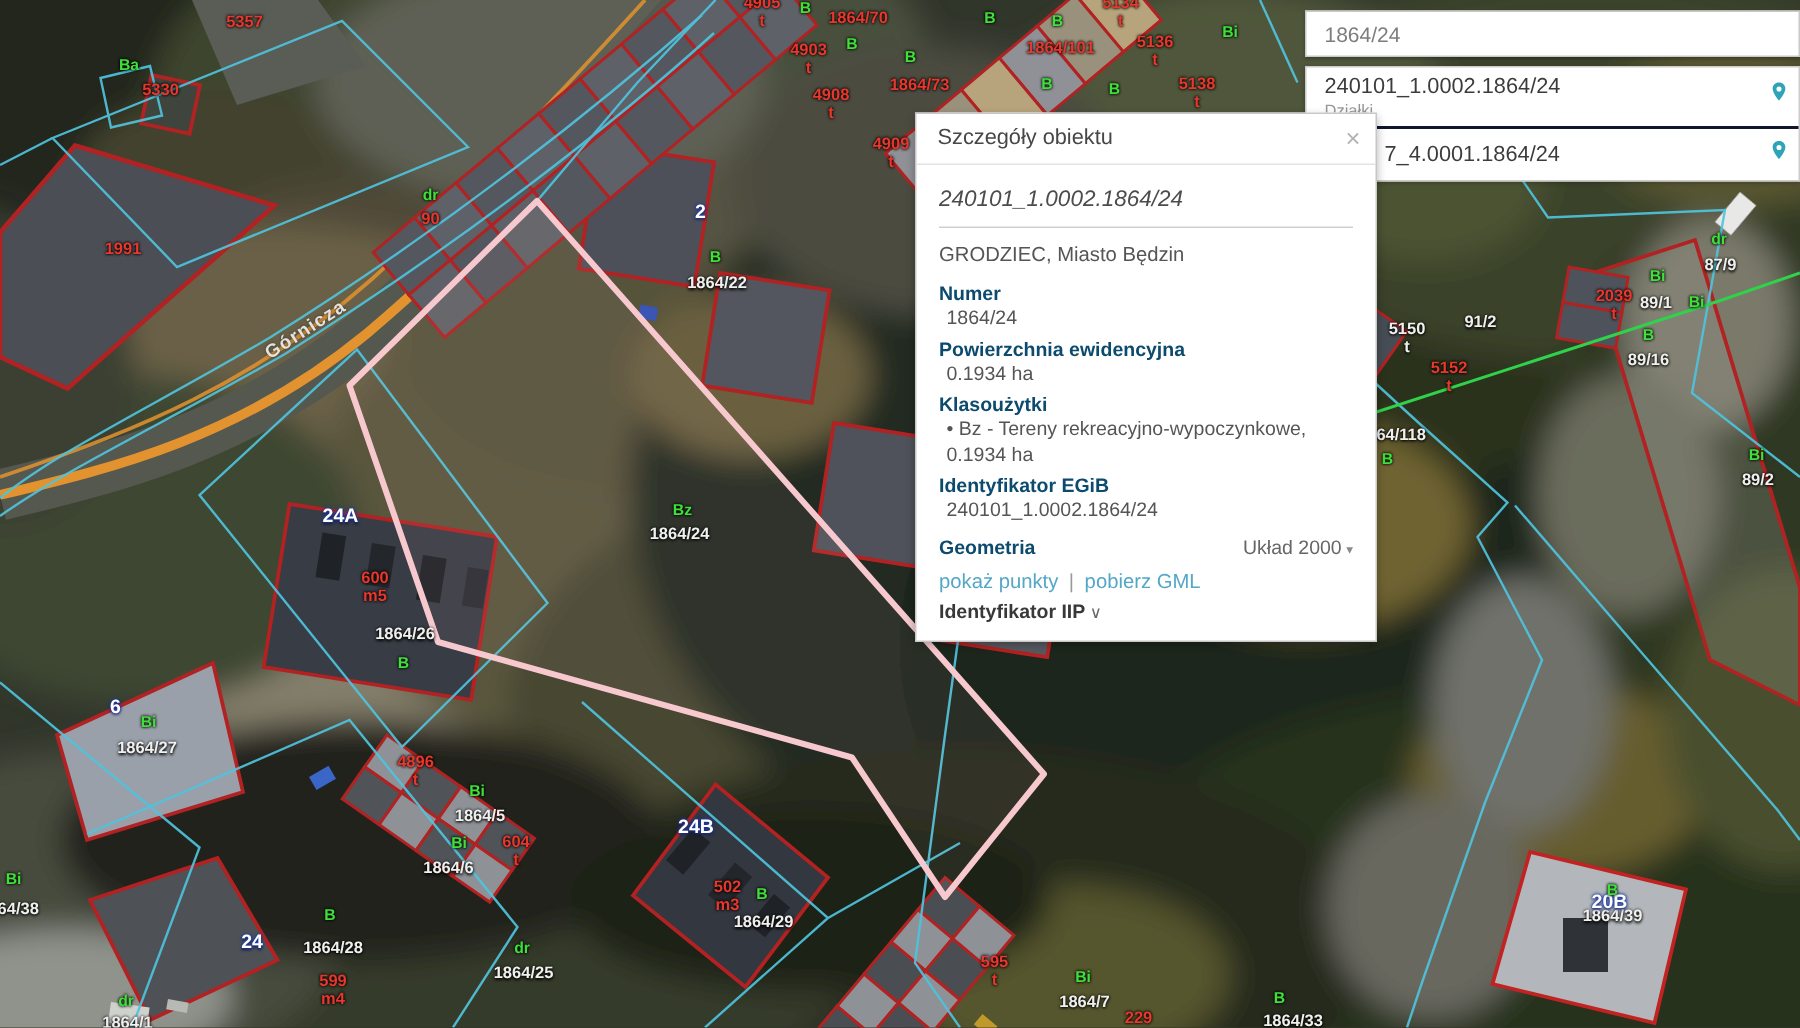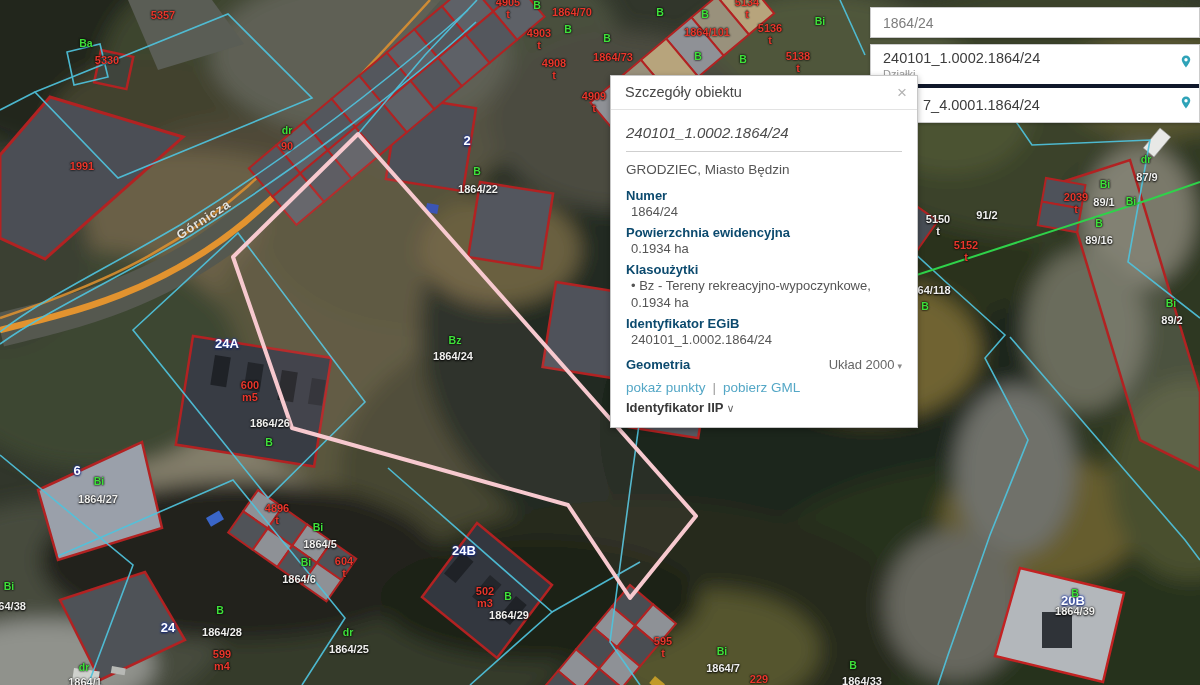--- a/index.html
+++ b/index.html
@@ -27,21 +27,21 @@
     width:100%;height:100%;border:none;outline:none;box-sizing:border-box;
     padding:0 12px;font-size:14px;color:#7d7d7d;
     font-family:"Liberation Sans","DejaVu Sans",sans-serif;background:transparent;
   }
   #result-list{
     position:absolute;left:870px;top:44px;width:330px;z-index:5;
     background:#fff;border:1px solid #cccccc;box-sizing:border-box;
     box-shadow:0 1px 3px rgba(0,0,0,.25);
   }
   .result-row{position:relative;padding:5px 30px 4px 12px;cursor:pointer;}
-  .result-row + .result-row{border-top:4px solid #0f172a;}
+  .result-row + .result-row{border-top:2px solid #0f172a;}
   .result-title{font-size:14.5px;color:#3c3c3c;line-height:1.15;}
   .result-sub{font-size:11px;color:#979797;line-height:1.1;margin-top:1px;}
   .result-row.offset{padding-left:52px;padding-top:9px;padding-bottom:9px;}
   .result-icon{position:absolute;right:7px;top:50%;transform:translateY(-50%);}
 
   
   #popup{
     position:absolute;left:610px;top:75px;width:308px;z-index:10;
     background:#fff;border:1px solid #c7c7c7;box-sizing:border-box;
     box-shadow:0 2px 6px rgba(0,0,0,.3);

